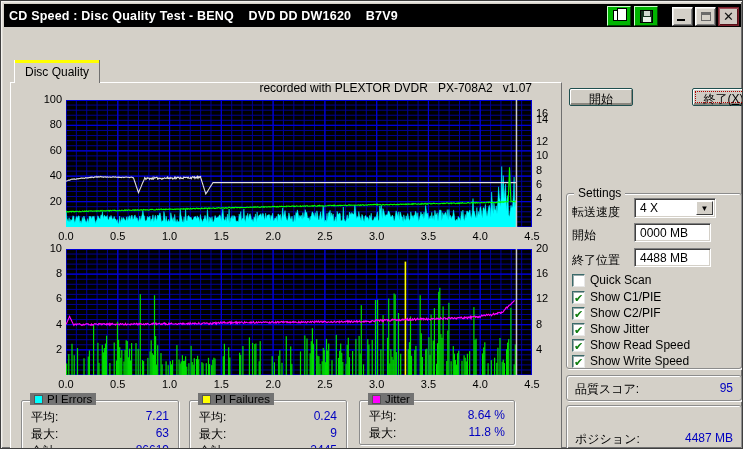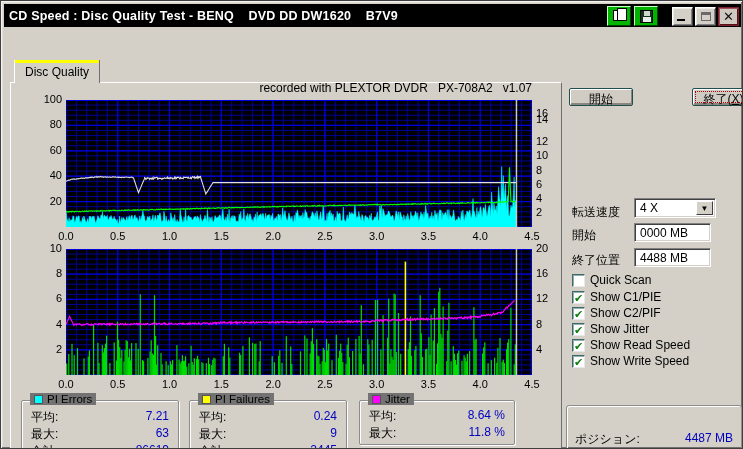--- a/index.html
+++ b/index.html
@@ -607,20 +607,23 @@
     </div>
 
     <div class="pbtn" style="left:565px;top:61px;width:64px;">
       <span>開始</span>
     </div>
     <div class="pbtn focus" style="left:656px;top:61px;width:63px;margin-left:32px;">
       <span>終了(</span><span class="u">X</span><span>)</span>
     </div>
 
 
+    <div class="group" style="left:562px;top:166px;width:176px;height:176px;">
+      <span class="legend">Settings</span>
+    </div>
     <span style="position:absolute;left:568px;top:177px;font-size:12px;">転送速度</span>
     <div class="sunken field" style="left:630px;top:171px;width:82px;height:20px;">
       <span>4 X</span>
       <div class="combo-arrow">▼</div>
     </div>
     <span style="position:absolute;left:568px;top:200px;font-size:12px;">開始</span>
     <div class="sunken field" style="left:630px;top:196px;width:77px;height:19px;">
       <span>0000 MB</span>
     </div>
     <span style="position:absolute;left:568px;top:225px;font-size:12px;">終了位置</span>
@@ -646,20 +649,26 @@
     </div>
     <div class="cb-item" style="top:311px;">
       <span class="cb-box">✔</span>
       <span class="cb-lbl">Show Read Speed</span>
     </div>
     <div class="cb-item" style="top:327px;">
       <span class="cb-box">✔</span>
       <span class="cb-lbl">Show Write Speed</span>
     </div>
 
+    <div class="group" style="left:562px;top:348px;width:176px;height:26px;">
+      <div class="grow spread" style="top:5px;">
+        <span>品質スコア:</span>
+        <span class="val">95</span>
+      </div>
+    </div>
 
     <div class="group" style="left:562px;top:378px;width:176px;height:64px;">
       <div class="grow spread" style="top:25px;">
         <span>ポジション:</span>
         <span class="val">4487 MB</span>
       </div>
 
     </div>
   </div>
 </div>

